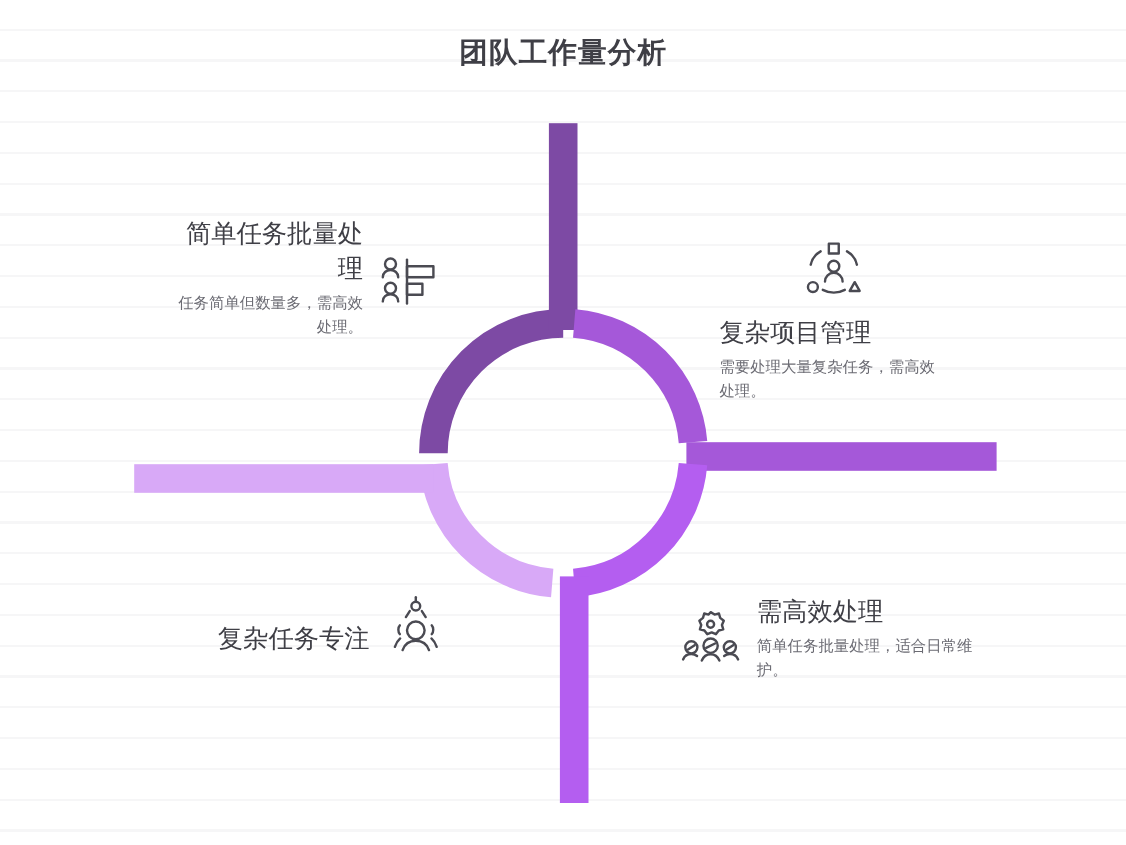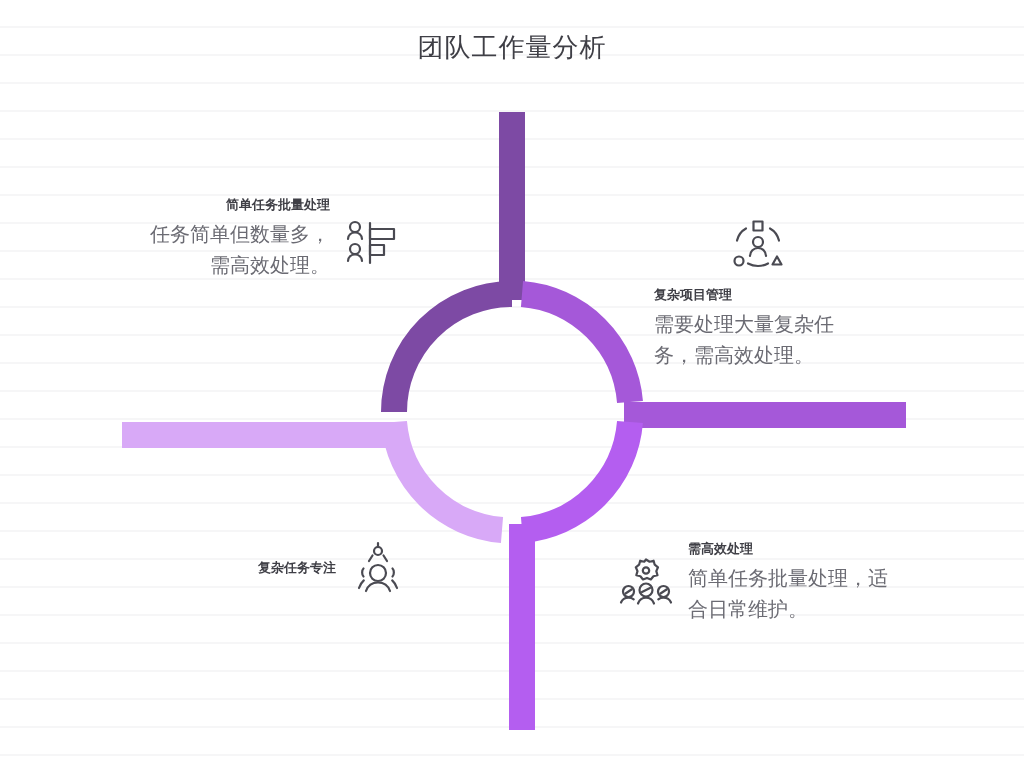--- a/index.html
+++ b/index.html
@@ -31,21 +31,21 @@
   }
 
   
   #title {
     position: absolute;
     top: 30px;
     left: 0;
     width: 1024px;
     text-align: center;
     font-size: 26px;
-    font-weight: normal;
+    font-weight: bold;
     color: #3f3f46;
     letter-spacing: 1px;
   }
 
   
   #diagram {
     position: absolute;
     left: 0;
     top: 0;
     width: 1024px;
@@ -57,28 +57,28 @@
     position: absolute;
     display: flex;
     align-items: center;
     gap: 14px;
   }
   .block .texts {
     display: flex;
     flex-direction: column;
   }
   .block .b-title {
-    font-size: 13px;
-    font-weight: bold;
+    font-size: 23px;
+    font-weight: normal;
     color: #3f3f46;
     line-height: 1.4;
     white-space: normal;
   }
   .block .b-desc {
-    font-size: 20px;
+    font-size: 14px;
     color: #6b6b73;
     line-height: 1.55;
     margin-top: 5px;
   }
   .icon-box {
     width: 56px;
     height: 56px;
     flex: 0 0 56px;
   }
   .icon-box svg { display: block; }
@@ -90,21 +90,21 @@
   
   .block.right .texts { align-items: flex-start; text-align: left; }
 
   
   #block-tl { left: 150px; top: 196px; width: 266px; }
   #block-tl .texts { width: 180px; }
 
   #block-tr { left: 608px; top: 216px; width: 300px; flex-direction: column; }
   #block-tr .texts { width: 208px; }
 
-  #block-bl { left: 150px; top: 540px; width: 266px; }
+  #block-bl { left: 150px; top: 540px; width: 266px; align-items: flex-end; }
   #block-bl .texts { width: 186px; }
 
   #block-br { left: 618px; top: 540px; width: 300px; }
   #block-br .texts { width: 214px; }
 </style>
 </head>
 <body>
 
 <div id="canvas">
 

